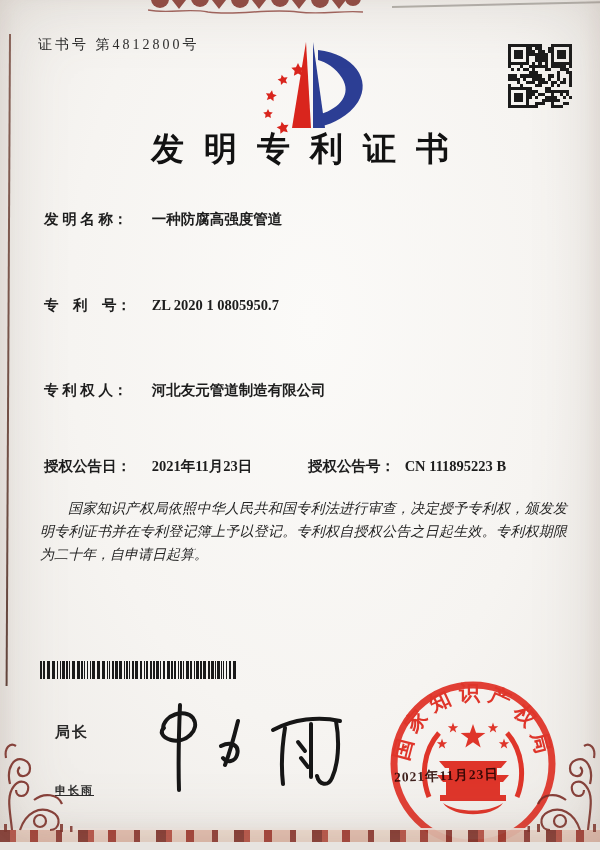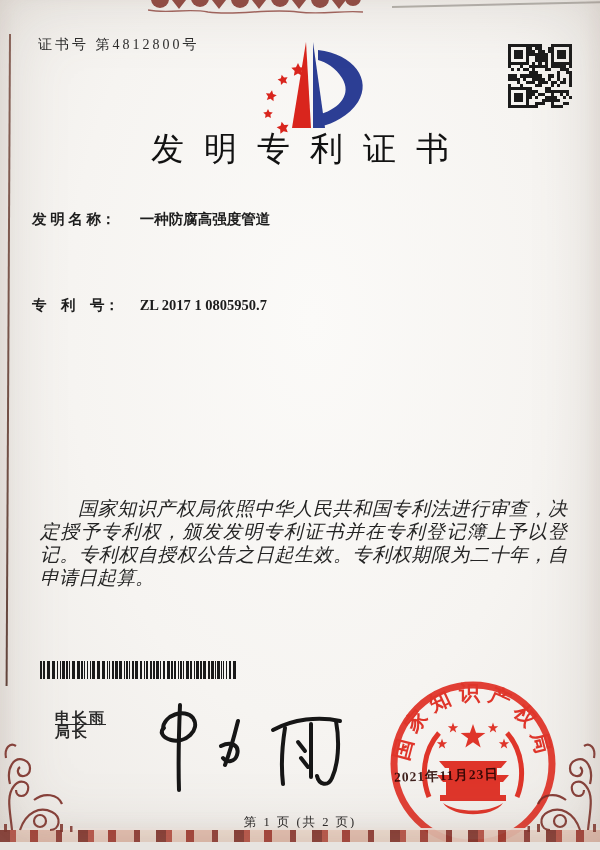--- a/index.html
+++ b/index.html
@@ -5,34 +5,34 @@
   html,body{margin:0;padding:0;background:#e7e4e0;}
   .page{position:relative;width:600px;height:842px;overflow:hidden;
     background:radial-gradient(ellipse at 52% 38%, #fbfaf8 0%, #f6f4f1 55%, #edeae6 100%);
     font-family:"Liberation Serif","DejaVu Serif",serif;color:#1e1e1e;}
   .page::after{content:"";position:absolute;inset:0;pointer-events:none;
     box-shadow:inset 0 0 70px rgba(125,108,96,.20), inset 0 -10px 22px rgba(165,120,108,.14);}
   .cert-no{position:absolute;left:38px;top:36px;font-size:14px;letter-spacing:3px;color:#2b2b2b;}
   .logo{position:absolute;left:226px;top:36px;width:156px;height:98px;}
   .qr{position:absolute;left:508px;top:44px;width:64px;height:64px;}
   .title{position:absolute;top:127px;left:0;width:100%;text-align:center;
-    font-size:33px;font-weight:400;letter-spacing:20px;text-indent:20px;color:#121212;}
-  .frow{position:absolute;left:32px;width:530px;font-size:14.5px;font-weight:700;white-space:nowrap;color:#1d1d1d;}
+    font-size:33px;font-weight:700;letter-spacing:20px;text-indent:20px;color:#121212;}
+  .frow{position:absolute;left:44px;width:530px;font-size:14.5px;font-weight:700;white-space:nowrap;color:#1d1d1d;}
   .frow .lab{display:inline-block;min-width:104px;}
   .frow .val{font-weight:700;}
   .grant{position:absolute;left:264px;top:0;}
   .grant .lab2{margin-right:6px;}
-  .body-text{position:absolute;left:40px;top:497px;width:527px;font-size:19px;line-height:23px;
+  .body-text{position:absolute;left:40px;top:497px;width:527px;font-size:14px;line-height:23px;
     text-align:justify;font-style:italic;font-weight:500;color:#242424;}
   .body-text p{margin:0;text-indent:2em;}
   .barcode{position:absolute;left:40px;top:661px;width:198px;height:18px;}
   .sig-title{position:absolute;left:55px;top:723px;font-family:"Liberation Sans","DejaVu Sans",sans-serif;
     font-size:15px;font-weight:700;letter-spacing:2px;color:#2a2a2a;}
-  .sig-name{position:absolute;left:55px;top:709px;font-family:"Liberation Sans","DejaVu Sans",sans-serif;
-    font-size:15px;font-weight:700;letter-spacing:2px;color:#2a2a2a;text-decoration:underline;}
+  .sig-name{position:absolute;left:55px;top:783px;font-family:"Liberation Sans","DejaVu Sans",sans-serif;
+    font-size:11px;font-weight:700;letter-spacing:2px;color:#2a2a2a;text-decoration:underline;}
   .sig-hand{position:absolute;left:135px;top:697px;width:220px;height:100px;}
   .seal{position:absolute;left:388px;top:679px;width:170px;height:170px;}
   .seal-date{position:absolute;left:394px;top:766px;width:160px;font-size:13.5px;letter-spacing:1px;
     color:#42221e;transform:rotate(-2deg);mix-blend-mode:multiply;font-weight:600;}
   .footer{position:absolute;left:0;top:814px;width:100%;text-align:center;font-size:12.5px;letter-spacing:2px;color:#242424;}
   .bband{position:absolute;left:0;bottom:0;width:100%;height:12px;opacity:.92;border-top:2px solid #f6f0ea;
     background:repeating-linear-gradient(90deg,#7e2b24 0 10px,#b8493c 10px 16px,#f0d6c8 16px 30px,
       #a03228 30px 38px,#e9c2b2 38px 56px,#8a2f28 56px 62px,#f3e2d6 62px 78px);}
   .flourish{position:absolute;bottom:10px;width:78px;height:92px;}
   .flourish.left{left:0;}
@@ -346,21 +346,33 @@
     </svg>
 
   <div class="title">发明专利证书</div>
 
   <div class="frow" style="top:210px">
     <span class="lab">发 明 名 称：</span>
     <span class="val">一种防腐高强度管道</span>
   </div>
   <div class="frow" style="top:296px">
     <span class="lab">专　利　号：</span>
-    <span class="val">ZL 2017 1 0805950.7</span>
+    <span class="val">ZL 2020 1 0805950.7</span>
+  </div>
+  <div class="frow" style="top:381px">
+    <span class="lab">专 利 权 人：</span>
+    <span class="val">河北友元管道制造有限公司</span>
+  </div>
+  <div class="frow" style="top:457px">
+    <span class="lab">授权公告日：</span>
+    <span class="val">2021年11月23日</span>
+    <span class="grant">
+      <span class="lab2">授权公告号：</span>
+      <span class="val">CN 111895223 B</span>
+    </span>
   </div>
 
   <div class="body-text">
     <p>国家知识产权局依照中华人民共和国专利法进行审查，决定授予专利权，颁发发明专利证书并在专利登记簿上予以登记。专利权自授权公告之日起生效。专利权期限为二十年，自申请日起算。</p>
   </div>
 
   <svg class="barcode" id="barcode" viewBox="0 0 198 18" preserveAspectRatio="none" shape-rendering="crispEdges">
       <rect x="0" y="0" width="2" height="18" fill="#1a1a1a"></rect>
       <rect x="3" y="0" width="2" height="18" fill="#1a1a1a"></rect>
       <rect x="7" y="0" width="3" height="18" fill="#1a1a1a"></rect>
@@ -457,21 +469,20 @@
       <path d="M-36,2 L36,2 L30,9 L-30,9 Z"></path>
       <rect x="-27" y="9" width="54" height="13"></rect>
       <rect x="-33" y="22" width="66" height="6"></rect>
       <path d="M-30,30 C-16,40 16,40 30,30 C20,45 -20,45 -30,30 Z"></path>
       <path d="M-44,24 C-52,4 -50,-22 -34,-40" fill="none" stroke="#df352a" stroke-width="5"></path>
       <path d="M44,24 C52,4 50,-22 34,-40" fill="none" stroke="#df352a" stroke-width="5"></path>
     </g>
   </svg>
   <div class="seal-date">2021年11月23日</div>
 
-  <div class="footer">第 1 页 (共 2 页)</div>
 
   <div class="bband"></div>
   <svg class="flourish left" viewBox="0 0 78 92">
     <g stroke="#7c2d26" fill="none" stroke-width="2.2" opacity="0.9">
       <path d="M12,90 C10,70 6,56 14,46 C20,38 30,42 28,50 C26,58 16,58 16,50"></path>
       <path d="M10,44 C6,28 14,16 24,20 C32,23 32,34 24,36 C18,37 16,30 20,27"></path>
       <path d="M20,90 C26,72 40,66 52,72 C62,77 60,90 50,90"></path>
       <circle cx="40" cy="81" r="6"></circle>
       <path d="M34,60 C44,52 58,54 62,64"></path>
       <path d="M6,18 C4,8 10,2 16,6"></path>

